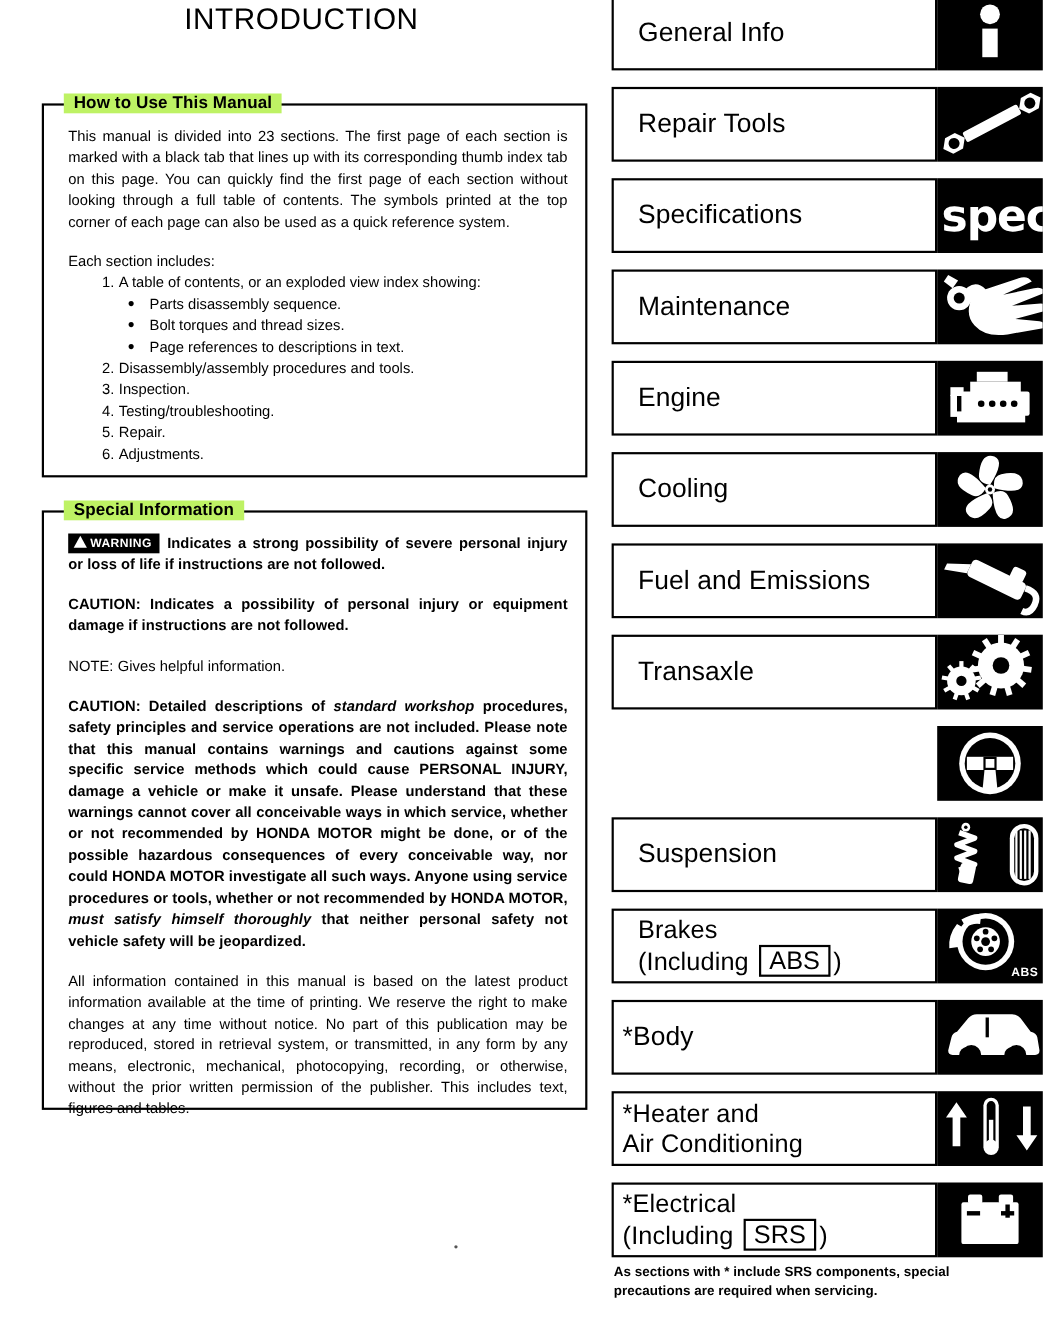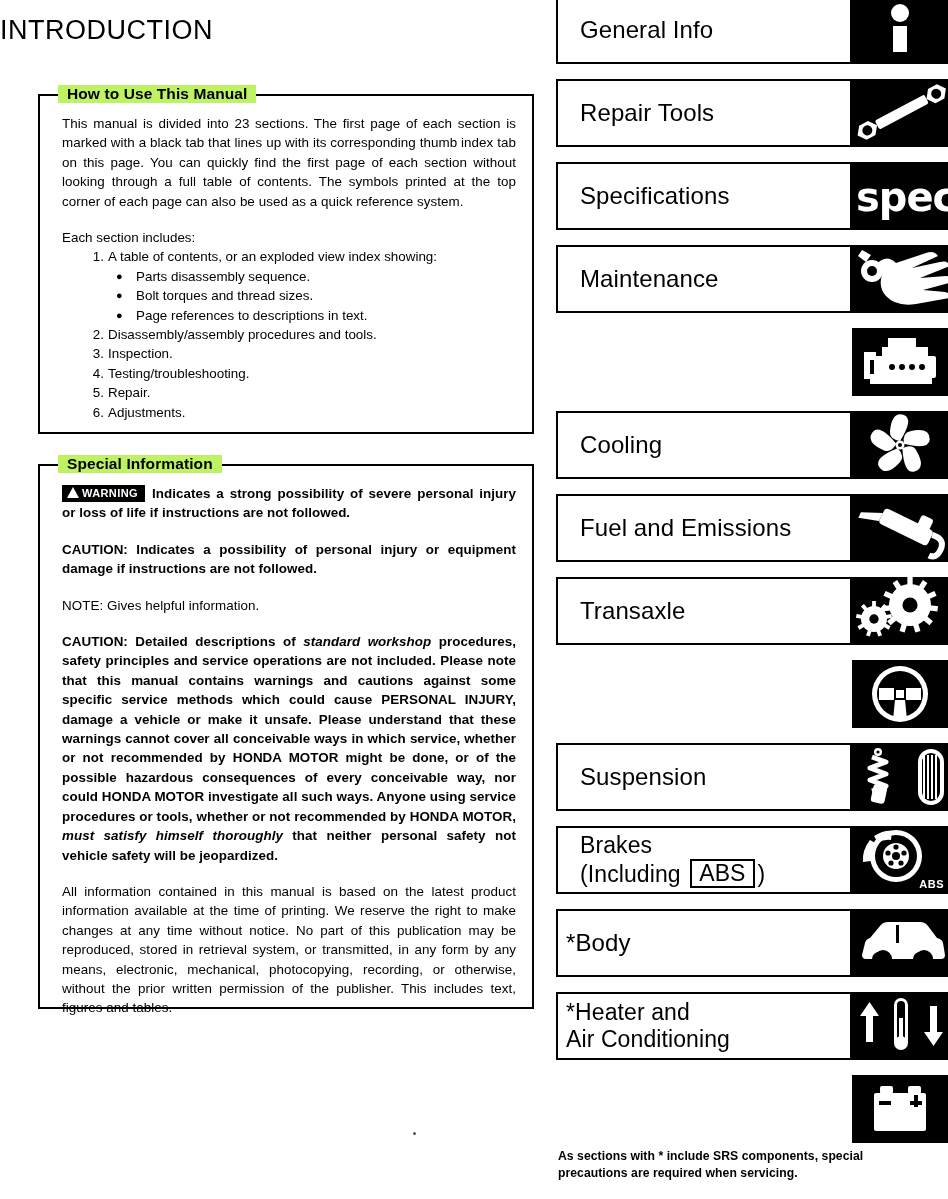--- a/index.html
+++ b/index.html
@@ -23,22 +23,23 @@
     position: absolute;
     left: 0;
     top: 0;
     width: 548px;
     height: 1199px;
   }
 
   .page-title {
     position: absolute;
     left: 0;
-    top: 15px;
+    top: 2px;
     width: 548px;
+    text-align: center;
     font-size: 27px;
     letter-spacing: 0.5px;
     font-weight: 400;
   }
 
   
   .panel {
     position: absolute;
     border: 2px solid #000;
     box-sizing: border-box;
@@ -369,20 +370,23 @@
       <div class="icon-box">
         <svg width="96" height="68" viewBox="0 0 96 68" fill="#fff">
           <path d="M30 30 q-10 -8 -2 -14 q8 -6 16 2 l30 -10 q8 -3 12 3 l-26 12 l28 -6 q8 -2 10 4 l-30 12 l26 -2 q7 0 7 6 l-30 8 l22 2 q6 1 5 6 l-34 6 q-20 3 -30 -8 q-8 -9 -4 -21 z"></path>
           <circle cx="20" cy="26" r="11"></circle>
           <circle cx="20" cy="26" r="5" fill="#000"></circle>
           <path d="M14 17 l-8 -6 l4 -6 l9 5 z"></path>
         </svg>
       </div>
     </div>
     <div class="tab">
+      <div class="label-box">
+        <div class="label-text"><span>Engine</span></div>
+      </div>
       <div class="icon-box">
         <svg width="96" height="68" viewBox="0 0 96 68" fill="#fff">
           <rect x="36" y="10" width="28" height="9"></rect>
           <rect x="30" y="19" width="46" height="16"></rect>
           <rect x="22" y="28" width="62" height="22" rx="2"></rect>
           <rect x="12" y="24" width="12" height="8"></rect>
           <rect x="12" y="31" width="6" height="20"></rect>
           <rect x="18" y="46" width="62" height="10"></rect>
           <circle cx="40" cy="39" r="3" fill="#000"></circle>
           <circle cx="50" cy="39" r="3" fill="#000"></circle>
@@ -545,20 +549,23 @@
           <path d="M14 10 l7 0 l0 26 l6 0 l-9.5 14 l-9.5 -14 l6 0 z" transform="rotate(180 17.5 30)"></path>
           <rect x="42" y="6" width="14" height="52" rx="7"></rect>
           <rect x="45" y="9" width="8" height="46" rx="4" fill="#000"></rect>
           <rect x="47" y="26" width="4" height="28"></rect>
           <circle cx="49" cy="50" r="6"></circle>
           <path d="M78 14 l7 0 l0 26 l6 0 l-9.5 14 l-9.5 -14 l6 0 z"></path>
         </svg>
       </div>
     </div>
     <div class="tab asterisk twoline">
+      <div class="label-box">
+        <div class="label-text"><span>*</span><span>Electrical</span><br><span>(Including </span><span class="acr">SRS</span><span>)</span></div>
+      </div>
       <div class="icon-box">
         <svg width="96" height="68" viewBox="0 0 96 68" fill="#fff">
           <rect x="22" y="18" width="52" height="38" rx="2"></rect>
           <rect x="28" y="11" width="13" height="8" rx="2"></rect>
           <rect x="56" y="11" width="13" height="8" rx="2"></rect>
           <rect x="27" y="26" width="12" height="4" fill="#000"></rect>
           <rect x="58" y="26" width="12" height="4" fill="#000"></rect>
           <rect x="62" y="20" width="4" height="12" fill="#000"></rect>
         </svg>
       </div>

